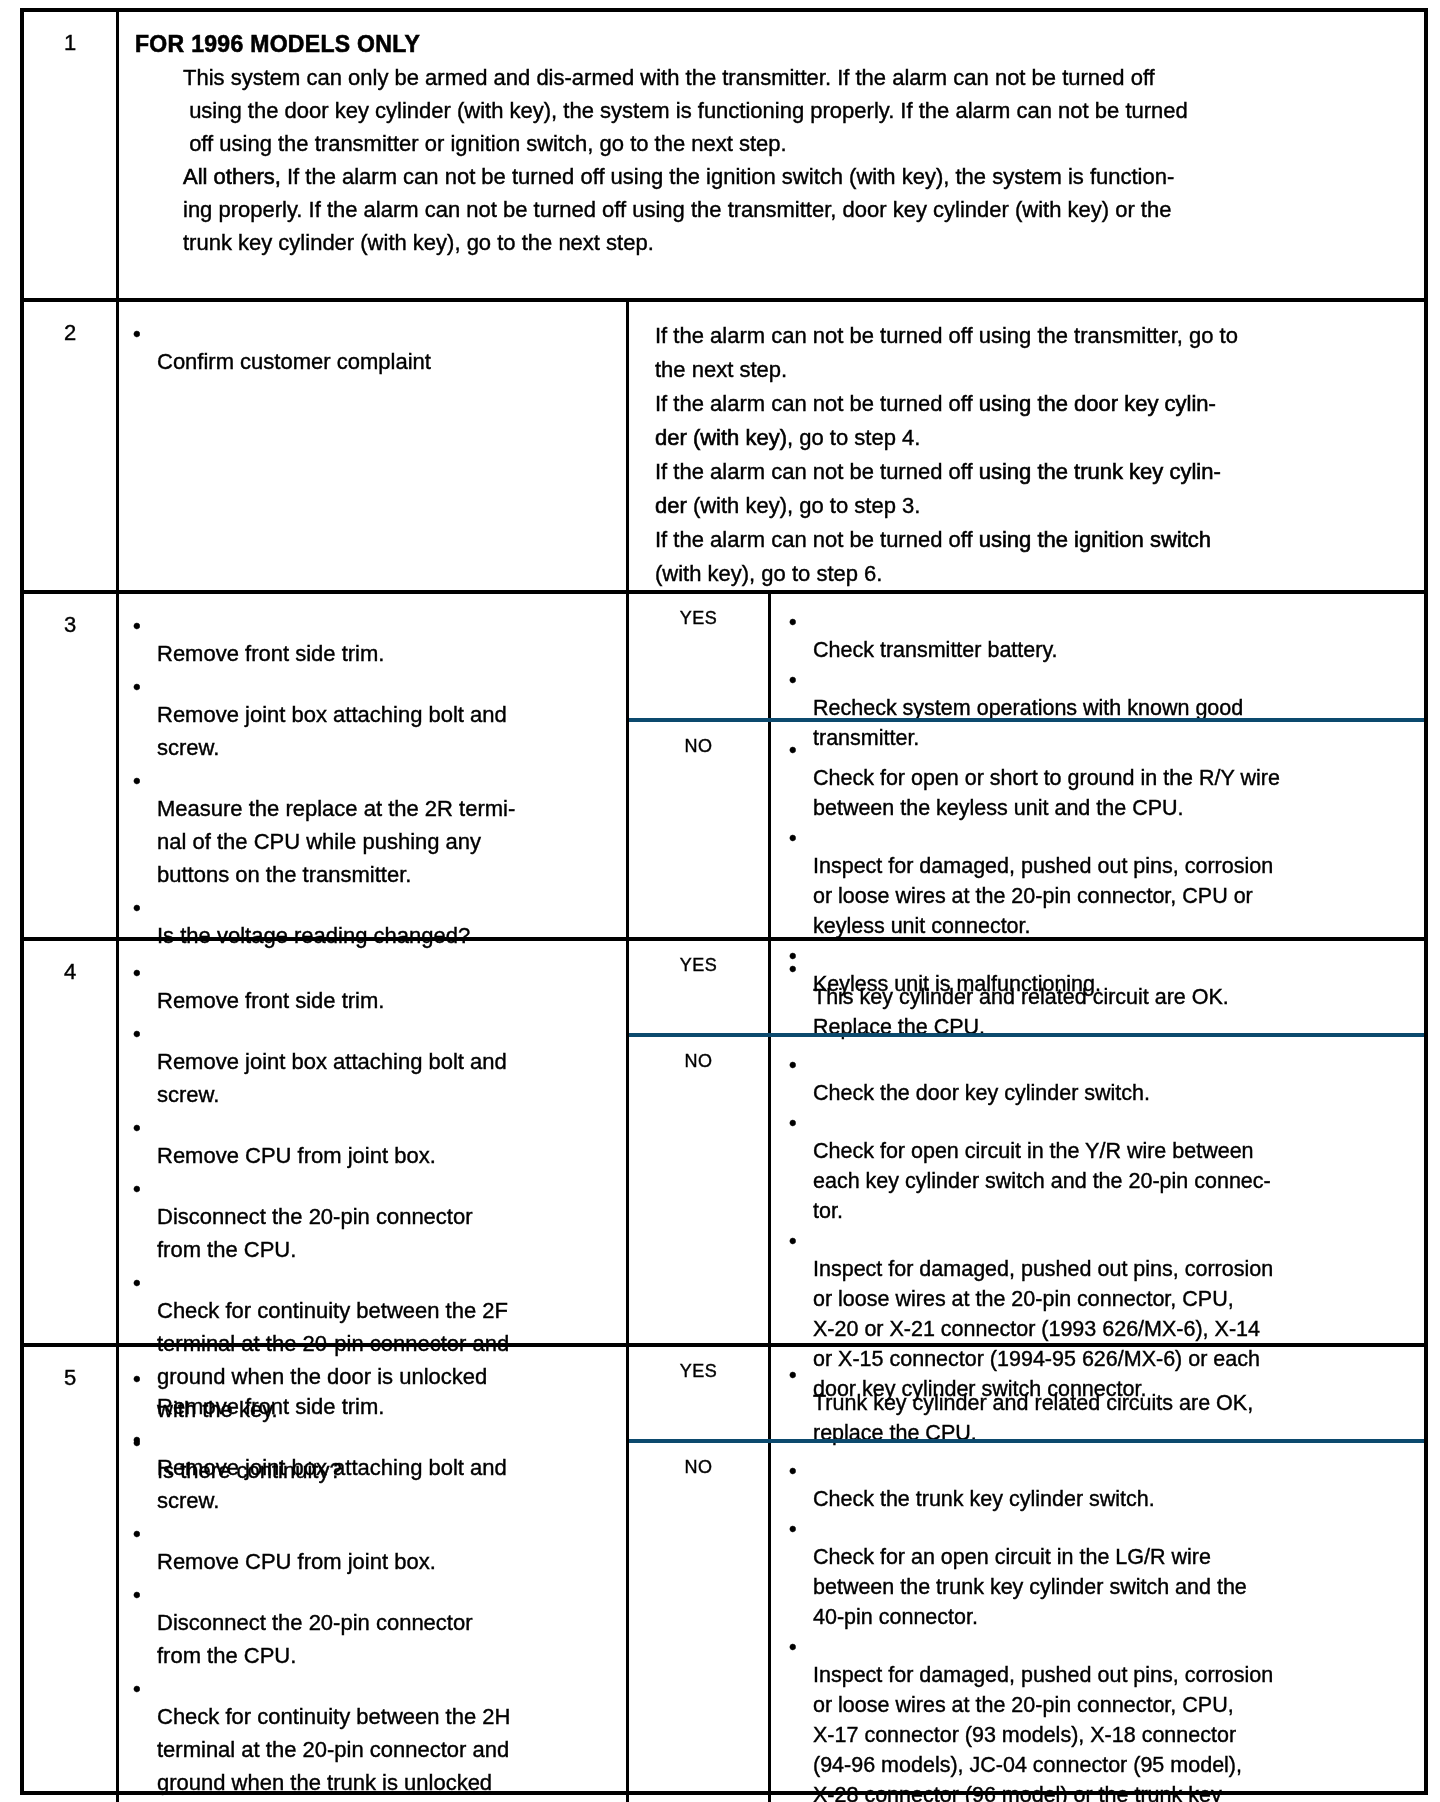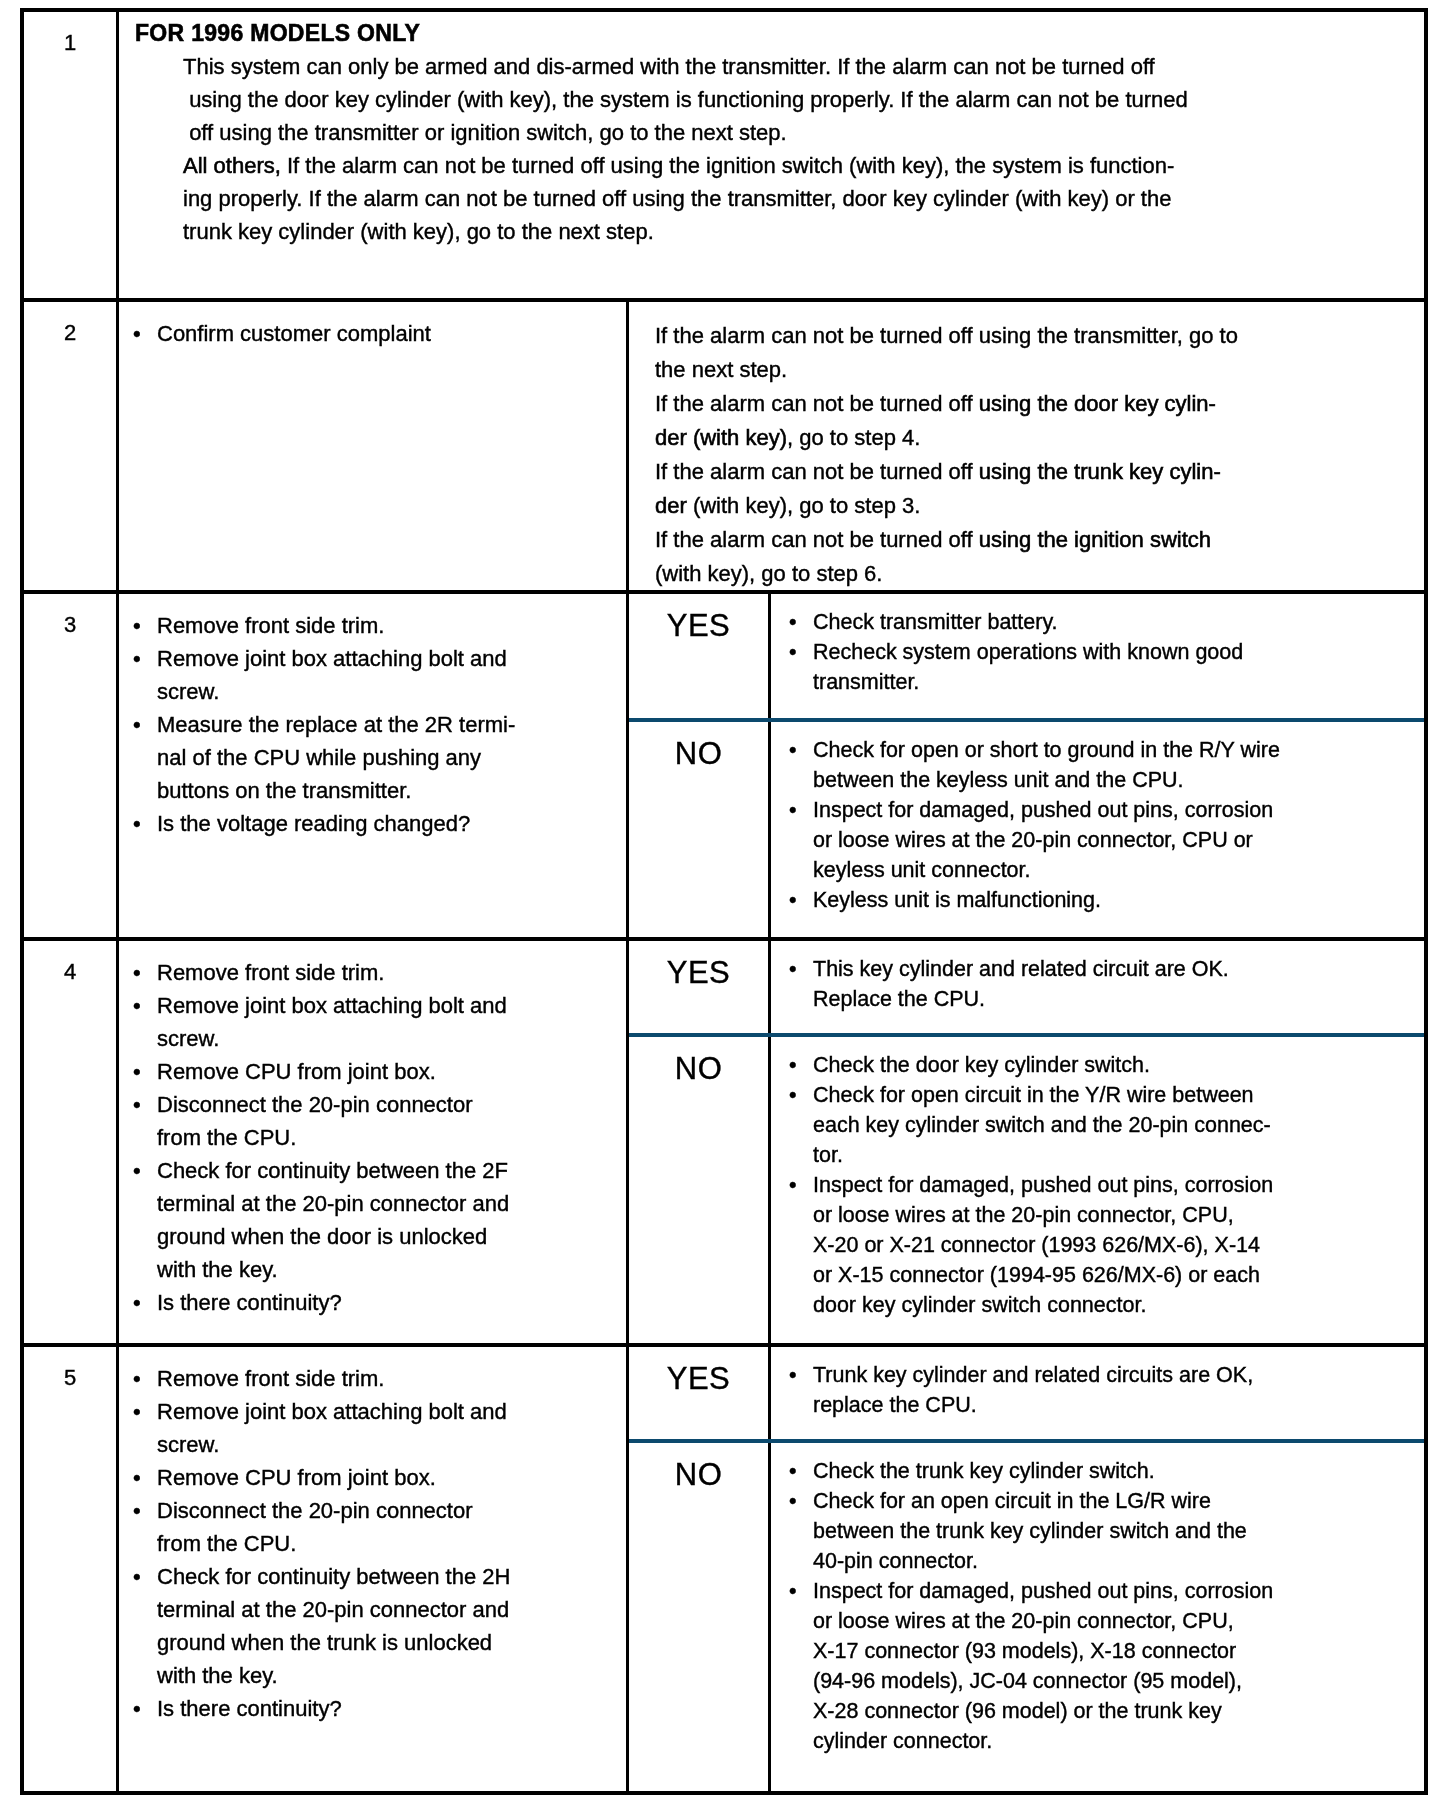--- a/index.html
+++ b/index.html
@@ -10,39 +10,39 @@
        -webkit-text-stroke:0.4px #000;}
   .row{display:flex;box-sizing:border-box;flex:none;}
   .row + .row{border-top:4px solid #000;}
   .r1{height:286px;}
   .r2{height:292px;}
   .r3{height:347px;}
   .r4{height:406px;}
   .r5{flex:1;}
   .c-step{width:95px;flex:none;border-right:3px solid #000;box-sizing:border-box;
           text-align:center;padding-top:18px;font-size:22px;}
-  .c-note{flex:1;box-sizing:border-box;padding:5px 20px 0 16px;
+  .c-note{flex:1;box-sizing:border-box;padding:16px 20px 0 16px;
           font-size:22px;line-height:33px;}
   .note-title{font-weight:700;font-size:23px;-webkit-text-stroke:0.6px #000;letter-spacing:0.3px;}
   .c-action{width:510px;flex:none;border-right:3px solid #000;box-sizing:border-box;
             padding:15px 10px 0 14px;font-size:22px;line-height:33px;}
   .c-merged{flex:1;box-sizing:border-box;padding:17px 12px 0 26px;
             font-size:22px;line-height:34px;white-space:pre-wrap;}
   .c-out{flex:1;display:flex;flex-direction:column;box-sizing:border-box;}
   .sub{display:flex;box-sizing:border-box;}
   .sub-no{flex:1;border-top:4px solid #0c4a6e;}
   .h-yes-r3{height:124px;flex:none;}
   .h-yes{height:92px;flex:none;}
   .c-yn{width:142px;flex:none;border-right:3px solid #000;box-sizing:border-box;
-        text-align:center;padding-top:14px;font-size:31px;letter-spacing:0.5px;}
+        text-align:center;padding-top:14px;font-size:18px;letter-spacing:0.5px;}
   .c-res{flex:1;box-sizing:border-box;padding:13px 8px 0 18px;
          font-size:21.5px;line-height:30px;}
   .li{display:flex;align-items:flex-start;}
   .dot{width:24px;flex:none;}
-  .lt{flex:1;white-space:pre-wrap;}
+  .lt{flex:1;white-space:pre-wrap;margin-top:28px;}
   .rich .b, .b{font-weight:400;-webkit-text-stroke:0.6px #000;}
 </style>
 </head>
 <body>
 
 <div class="page">
   <div class="tbl">
 
     <div class="row r1">
       <div class="c-step">1</div>

